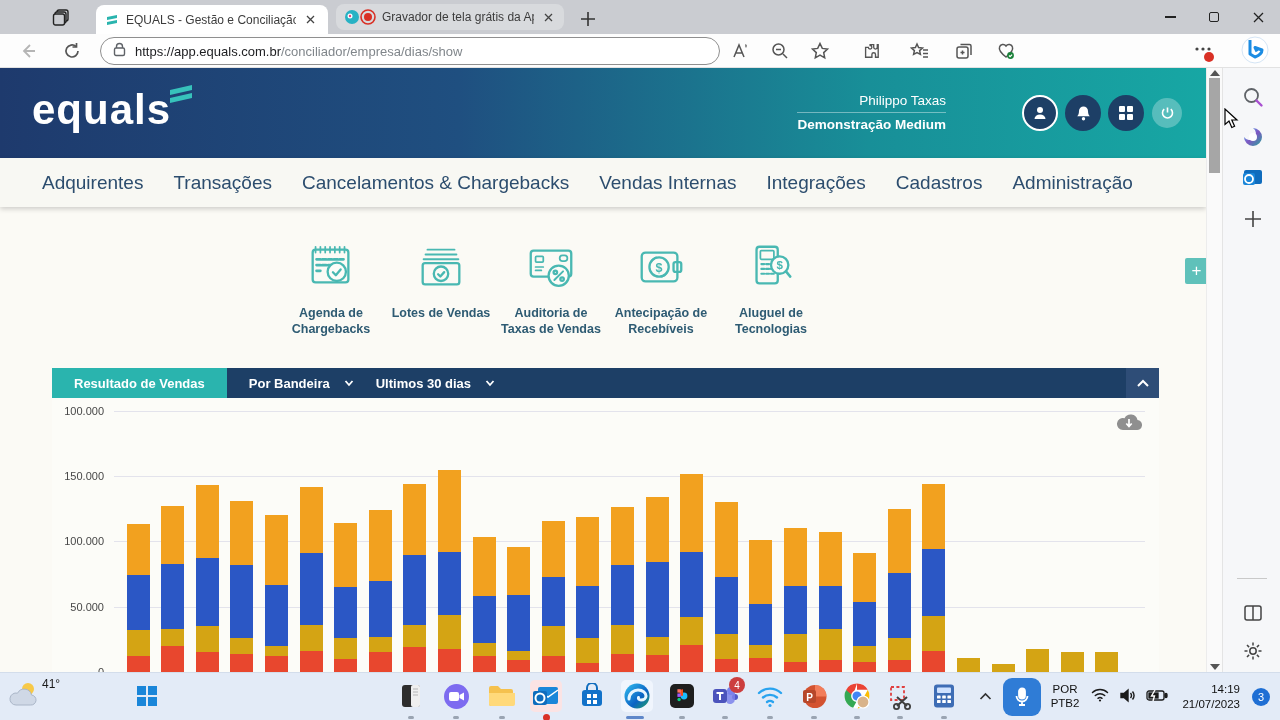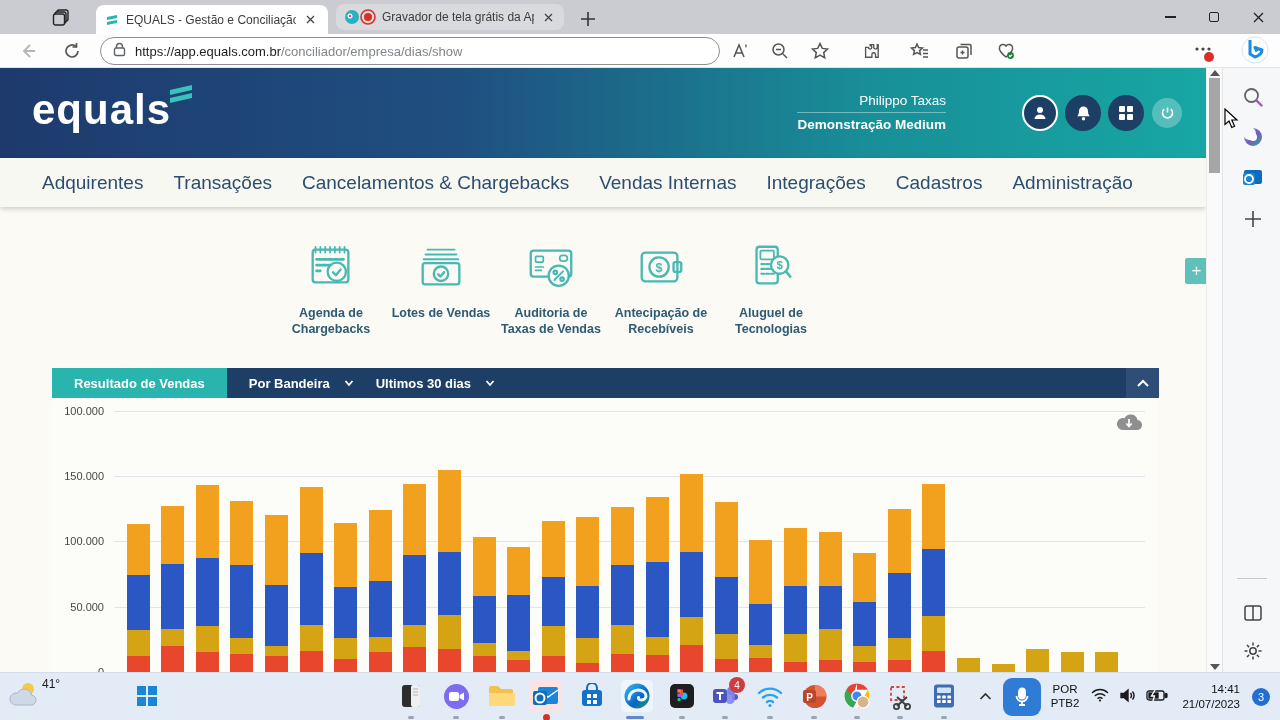--- a/index.html
+++ b/index.html
@@ -808,21 +808,21 @@
     </span>
     <span style="margin-left:10px">
       <svg width="22" height="13" viewBox="0 0 22 13" fill="none" stroke="#1b1b1b" stroke-width="1.3">
           <rect x="1" y="2" width="17" height="9" rx="2"></rect>
           <rect x="19" y="4.5" width="2" height="4" rx="1" fill="#1b1b1b"></rect>
           <rect x="3" y="4" width="9" height="5" fill="#1b1b1b"></rect>
           <path d="M9 1 L5.5 7 h3 L7 12" stroke="#fff" stroke-width="1.4" fill="none"></path>
         </svg>
     </span>
     <span id="clock" style="margin-left:14px">
-      <div>14:41</div>
+      <div>14:19</div>
       <div>21/07/2023</div>
     </span>
     <span id="notif-badge" style="margin:0 10px 0 12px">3</span>
   </div>
 </div>
 
 <span id="cursor">
   <svg width="15" height="21" viewBox="0 0 15 21">
       <path d="M1 1 L1 16.5 L5 13 L7.8 19.5 L10.6 18.3 L7.8 12 L13 12 Z" fill="#fff" stroke="#000" stroke-width="1.2"></path>
     </svg>

